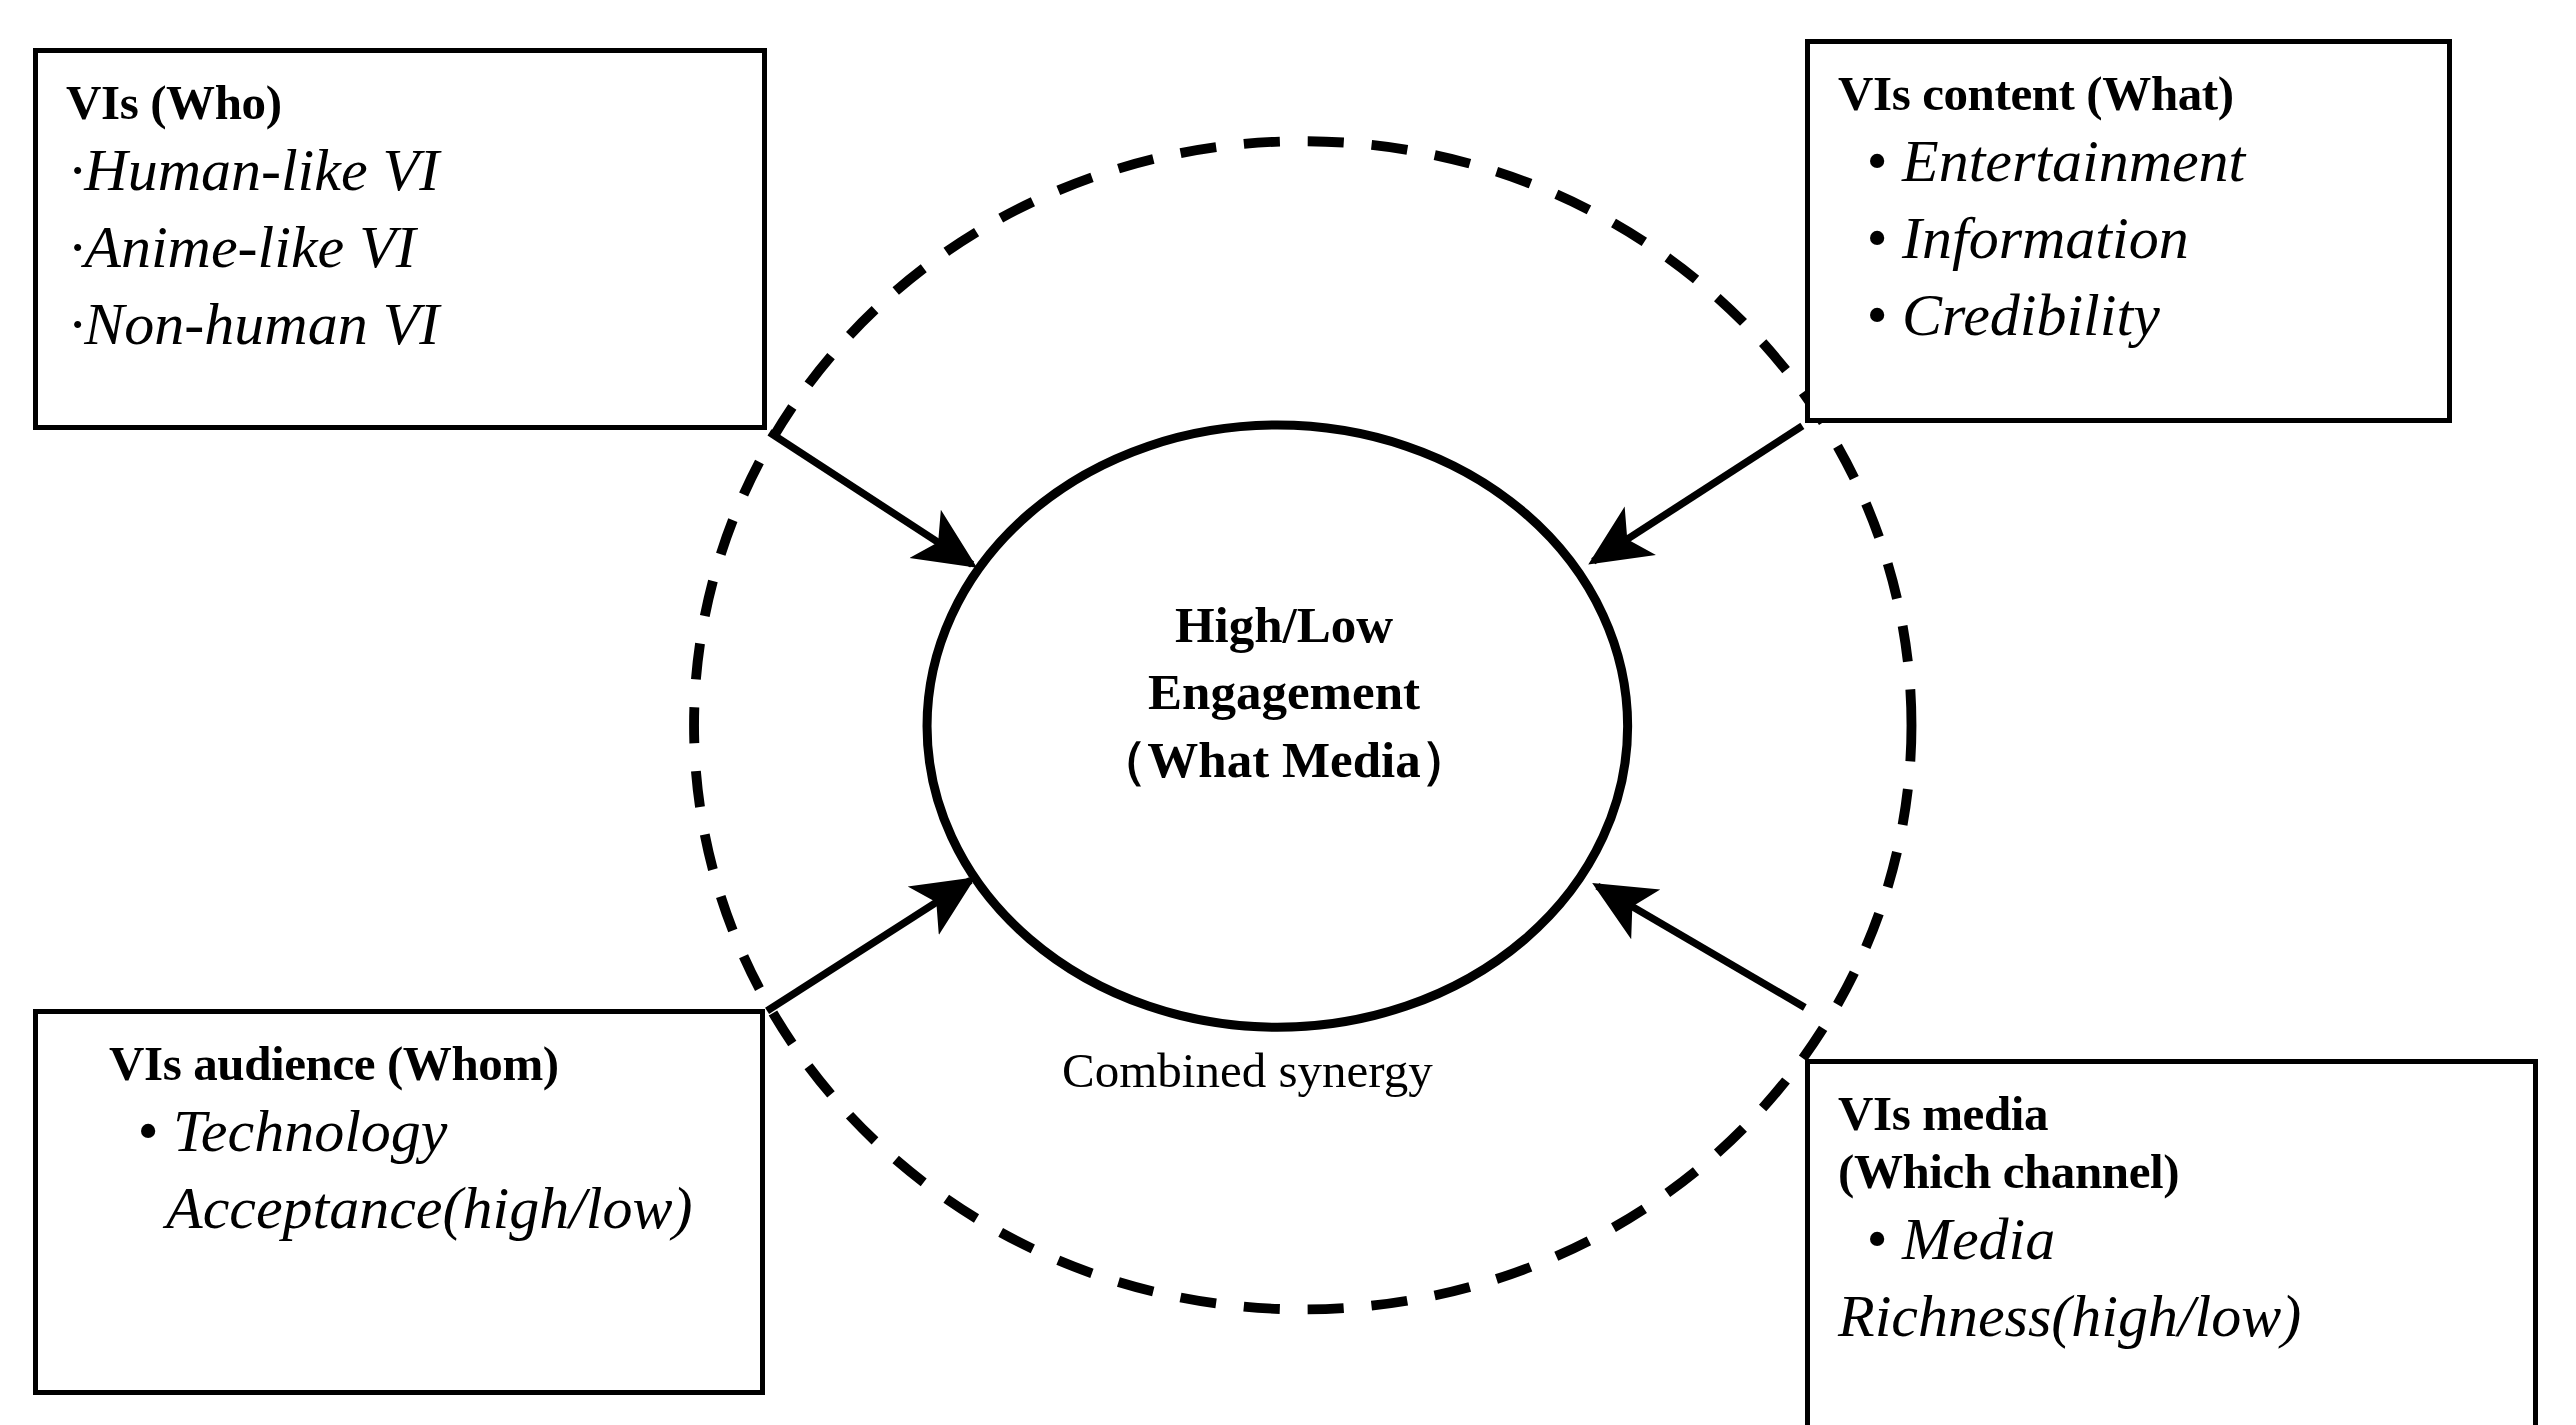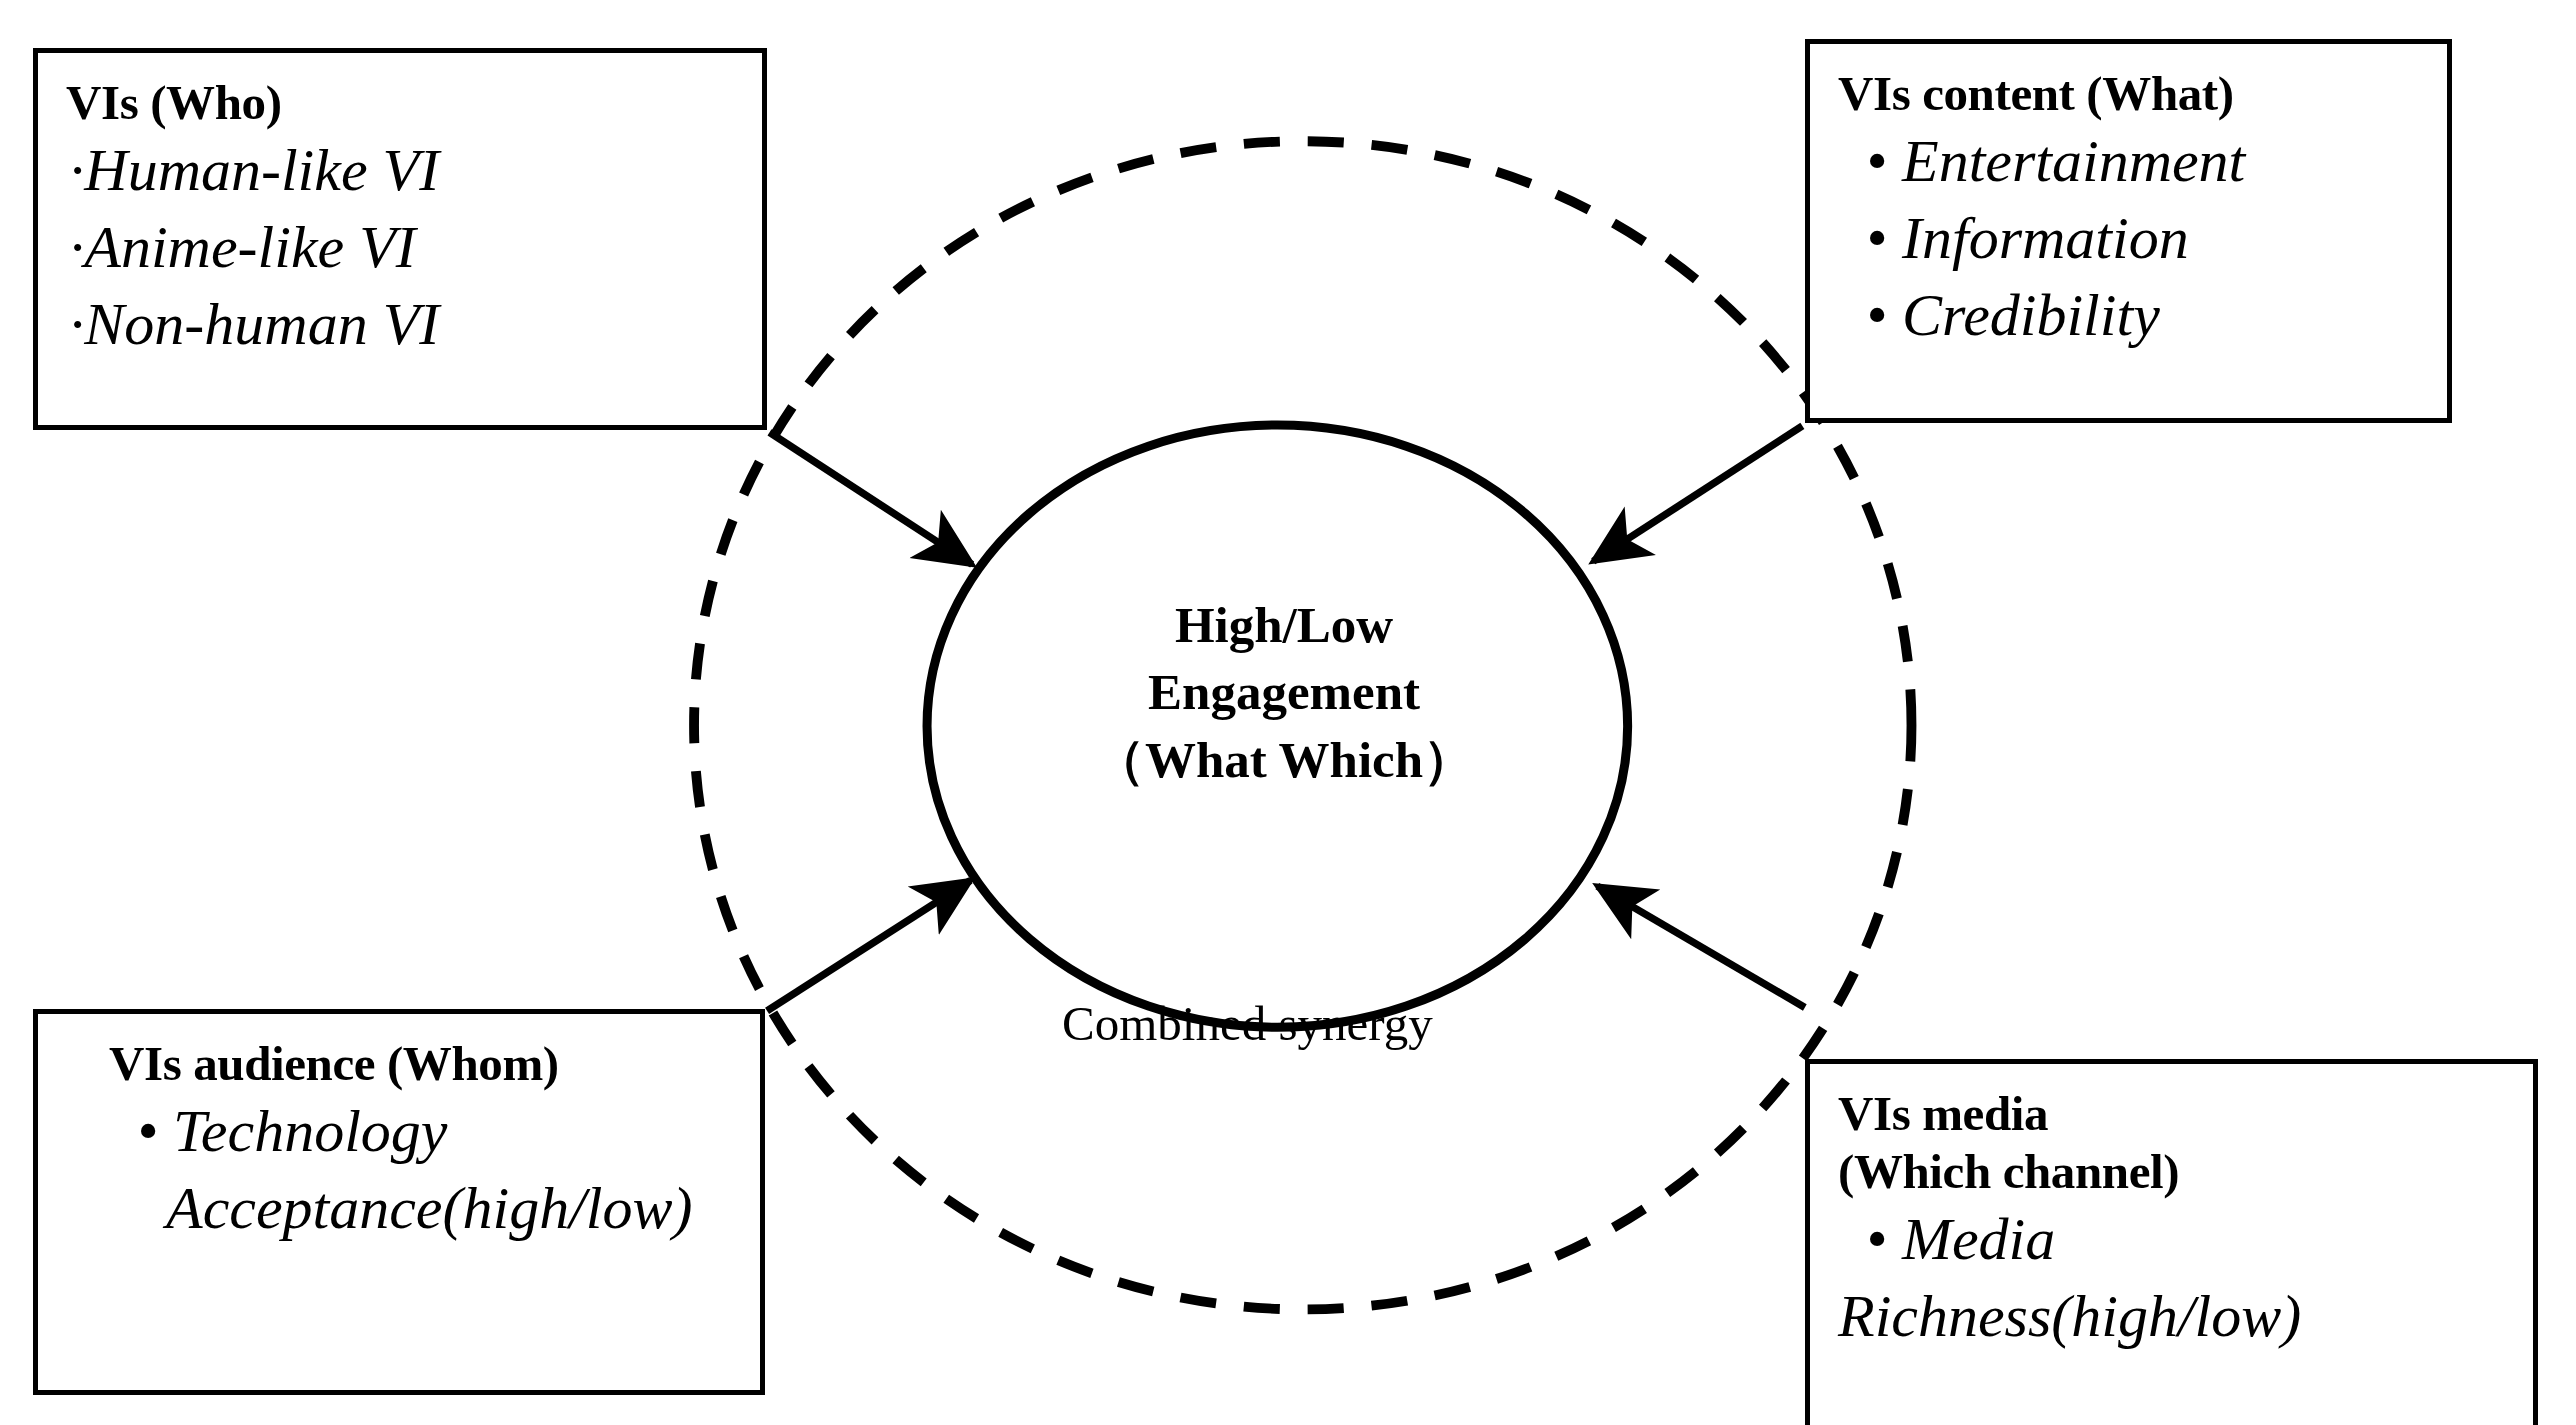--- a/index.html
+++ b/index.html
@@ -84,21 +84,21 @@
     left: 915px;
     top: 592px;
   }
   .center-label div { white-space: pre; }
 
   .synergy-label {
     position: absolute;
     z-index: 4;
     font-size: 49px;
     left: 1062px;
-    top: 995px;
+    top: 1042px;
     white-space: pre;
   }
 </style>
 </head>
 <body>
 
 <div id="canvas">
 
   <svg id="figure-svg" viewBox="0 0 3140 1738">
     <defs>
@@ -159,19 +159,19 @@
       <ul class="box-list">
         <li class="li-bullet">• Media</li>
         <li class="li-cont-flat">Richness(high/low)</li>
       </ul>
     </div>
   </div>
 
   <div class="center-label">
     <div>High/Low</div>
     <div>Engagement</div>
-    <div>（What Which）</div>
+    <div>（What Media）</div>
   </div>
 
   <div class="synergy-label">Combined synergy</div>
 
 </div>
 
 
 </body></html>

